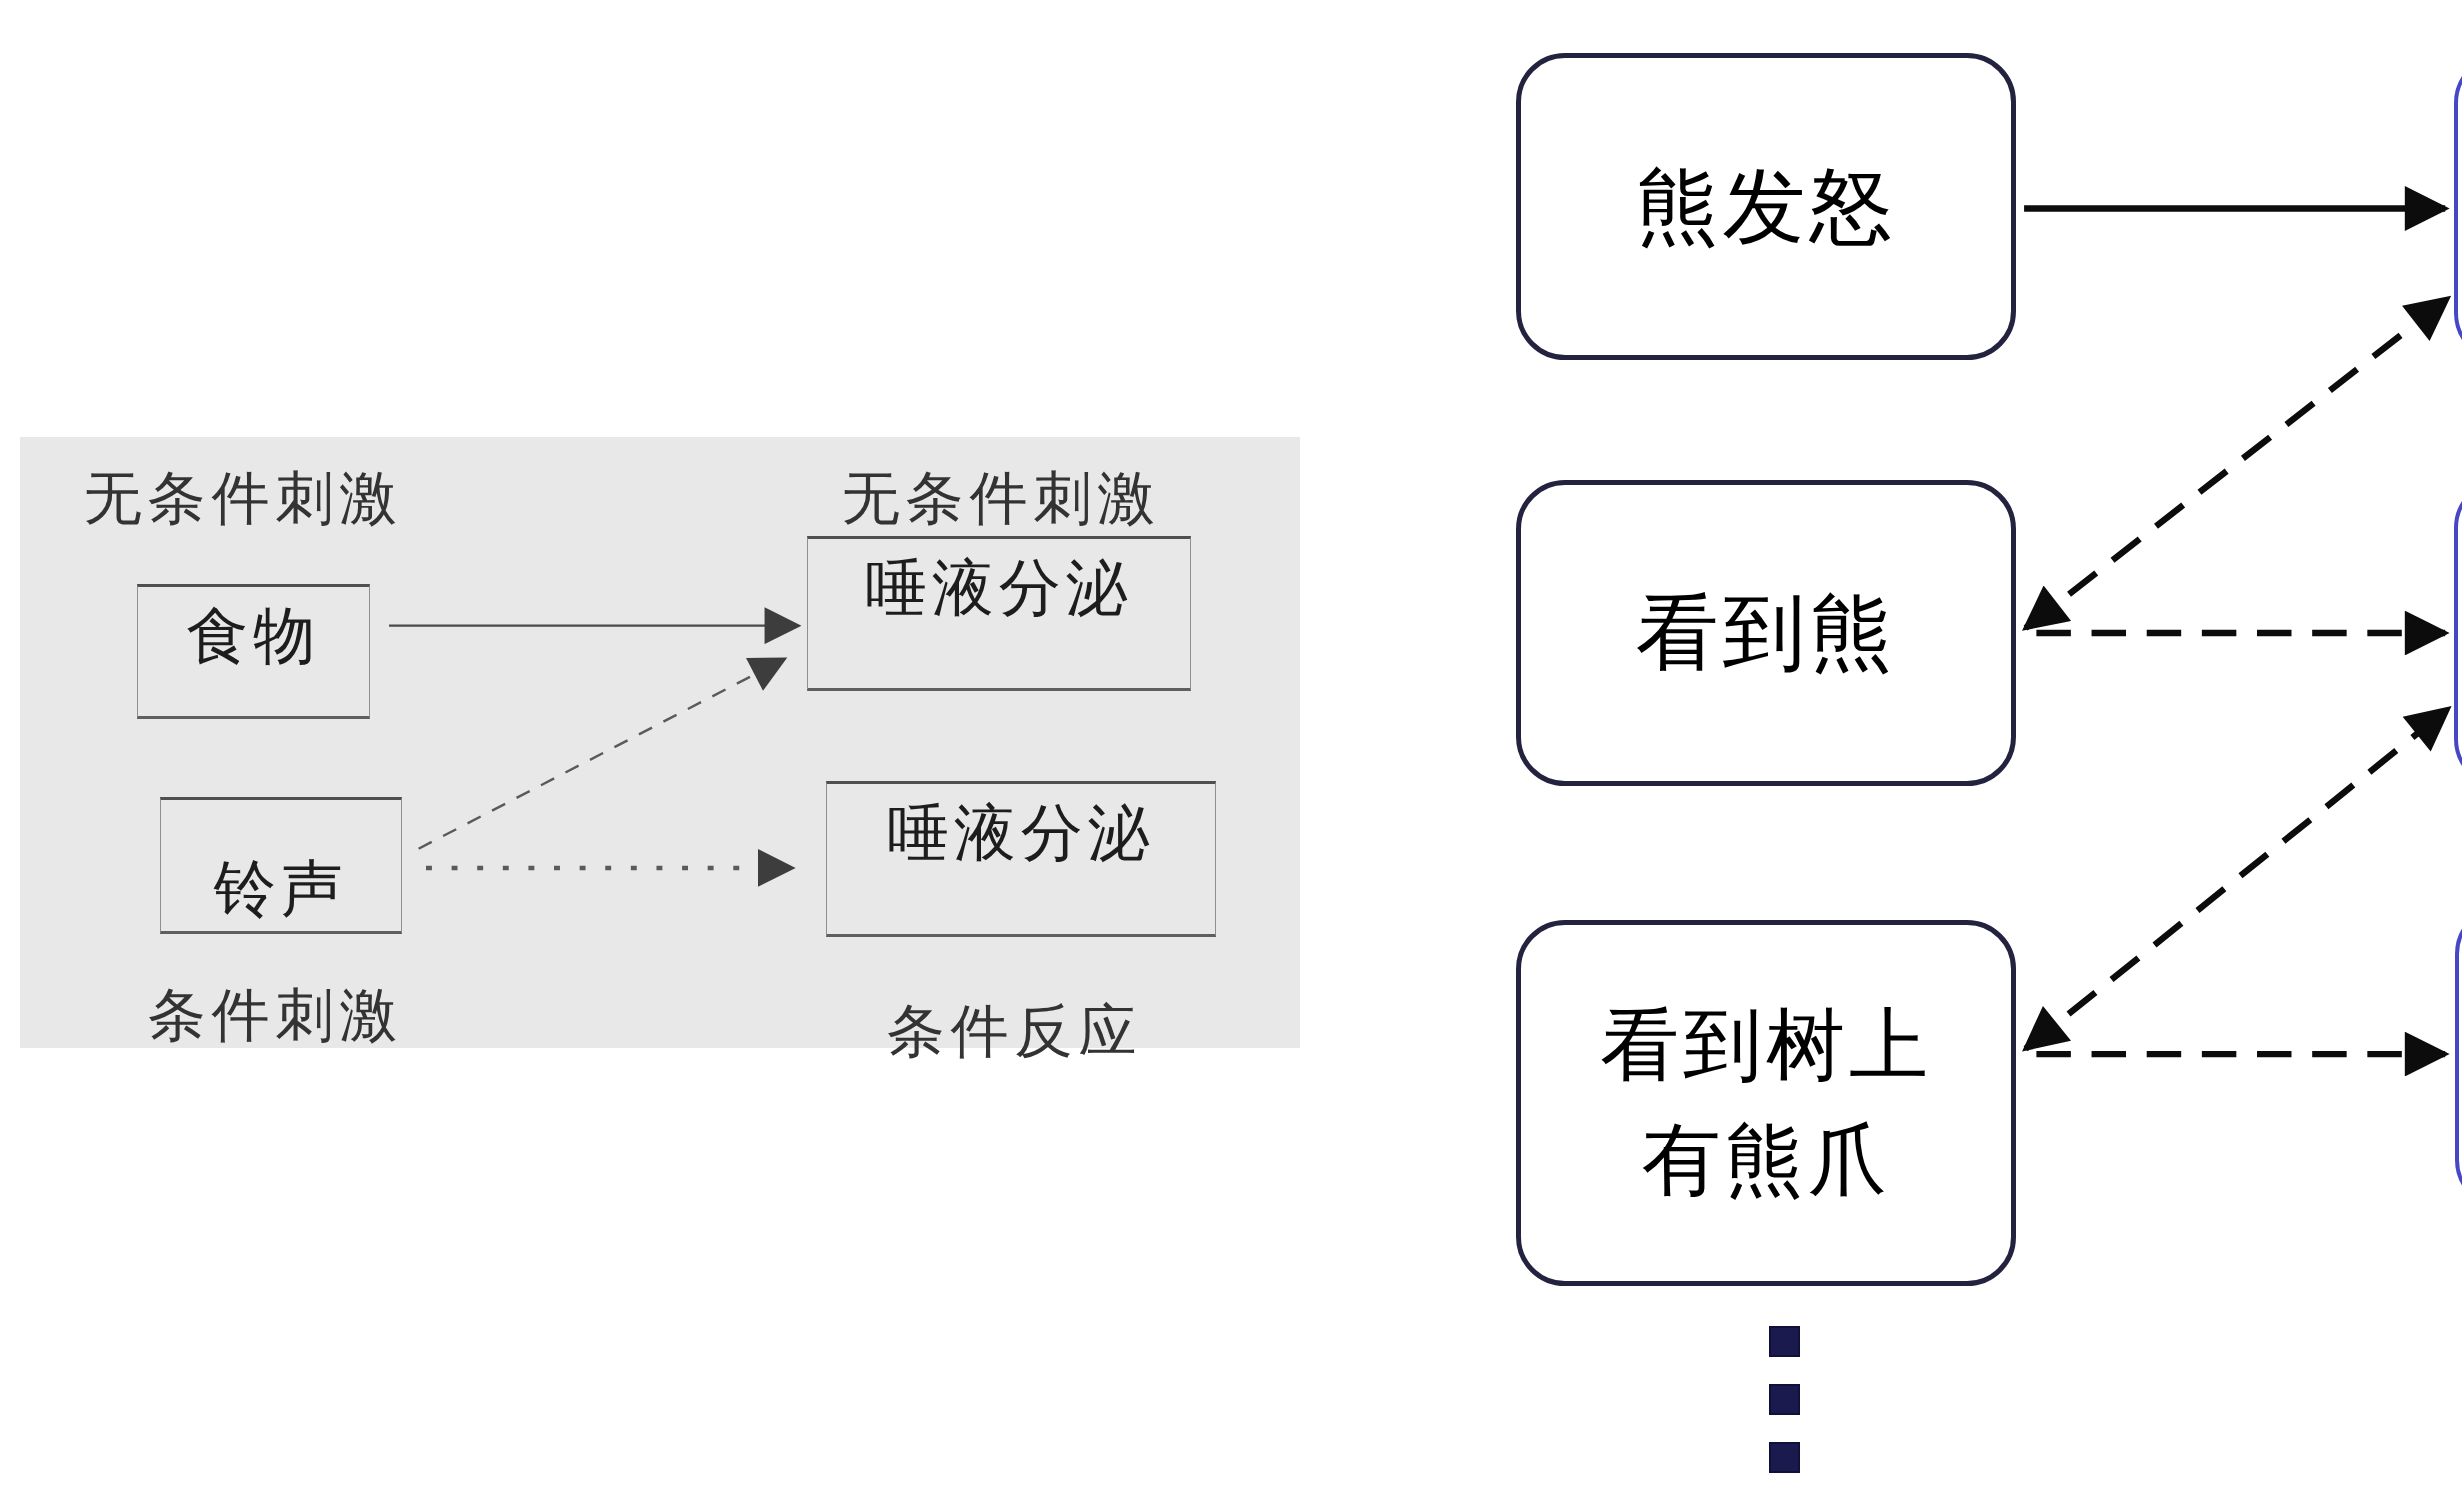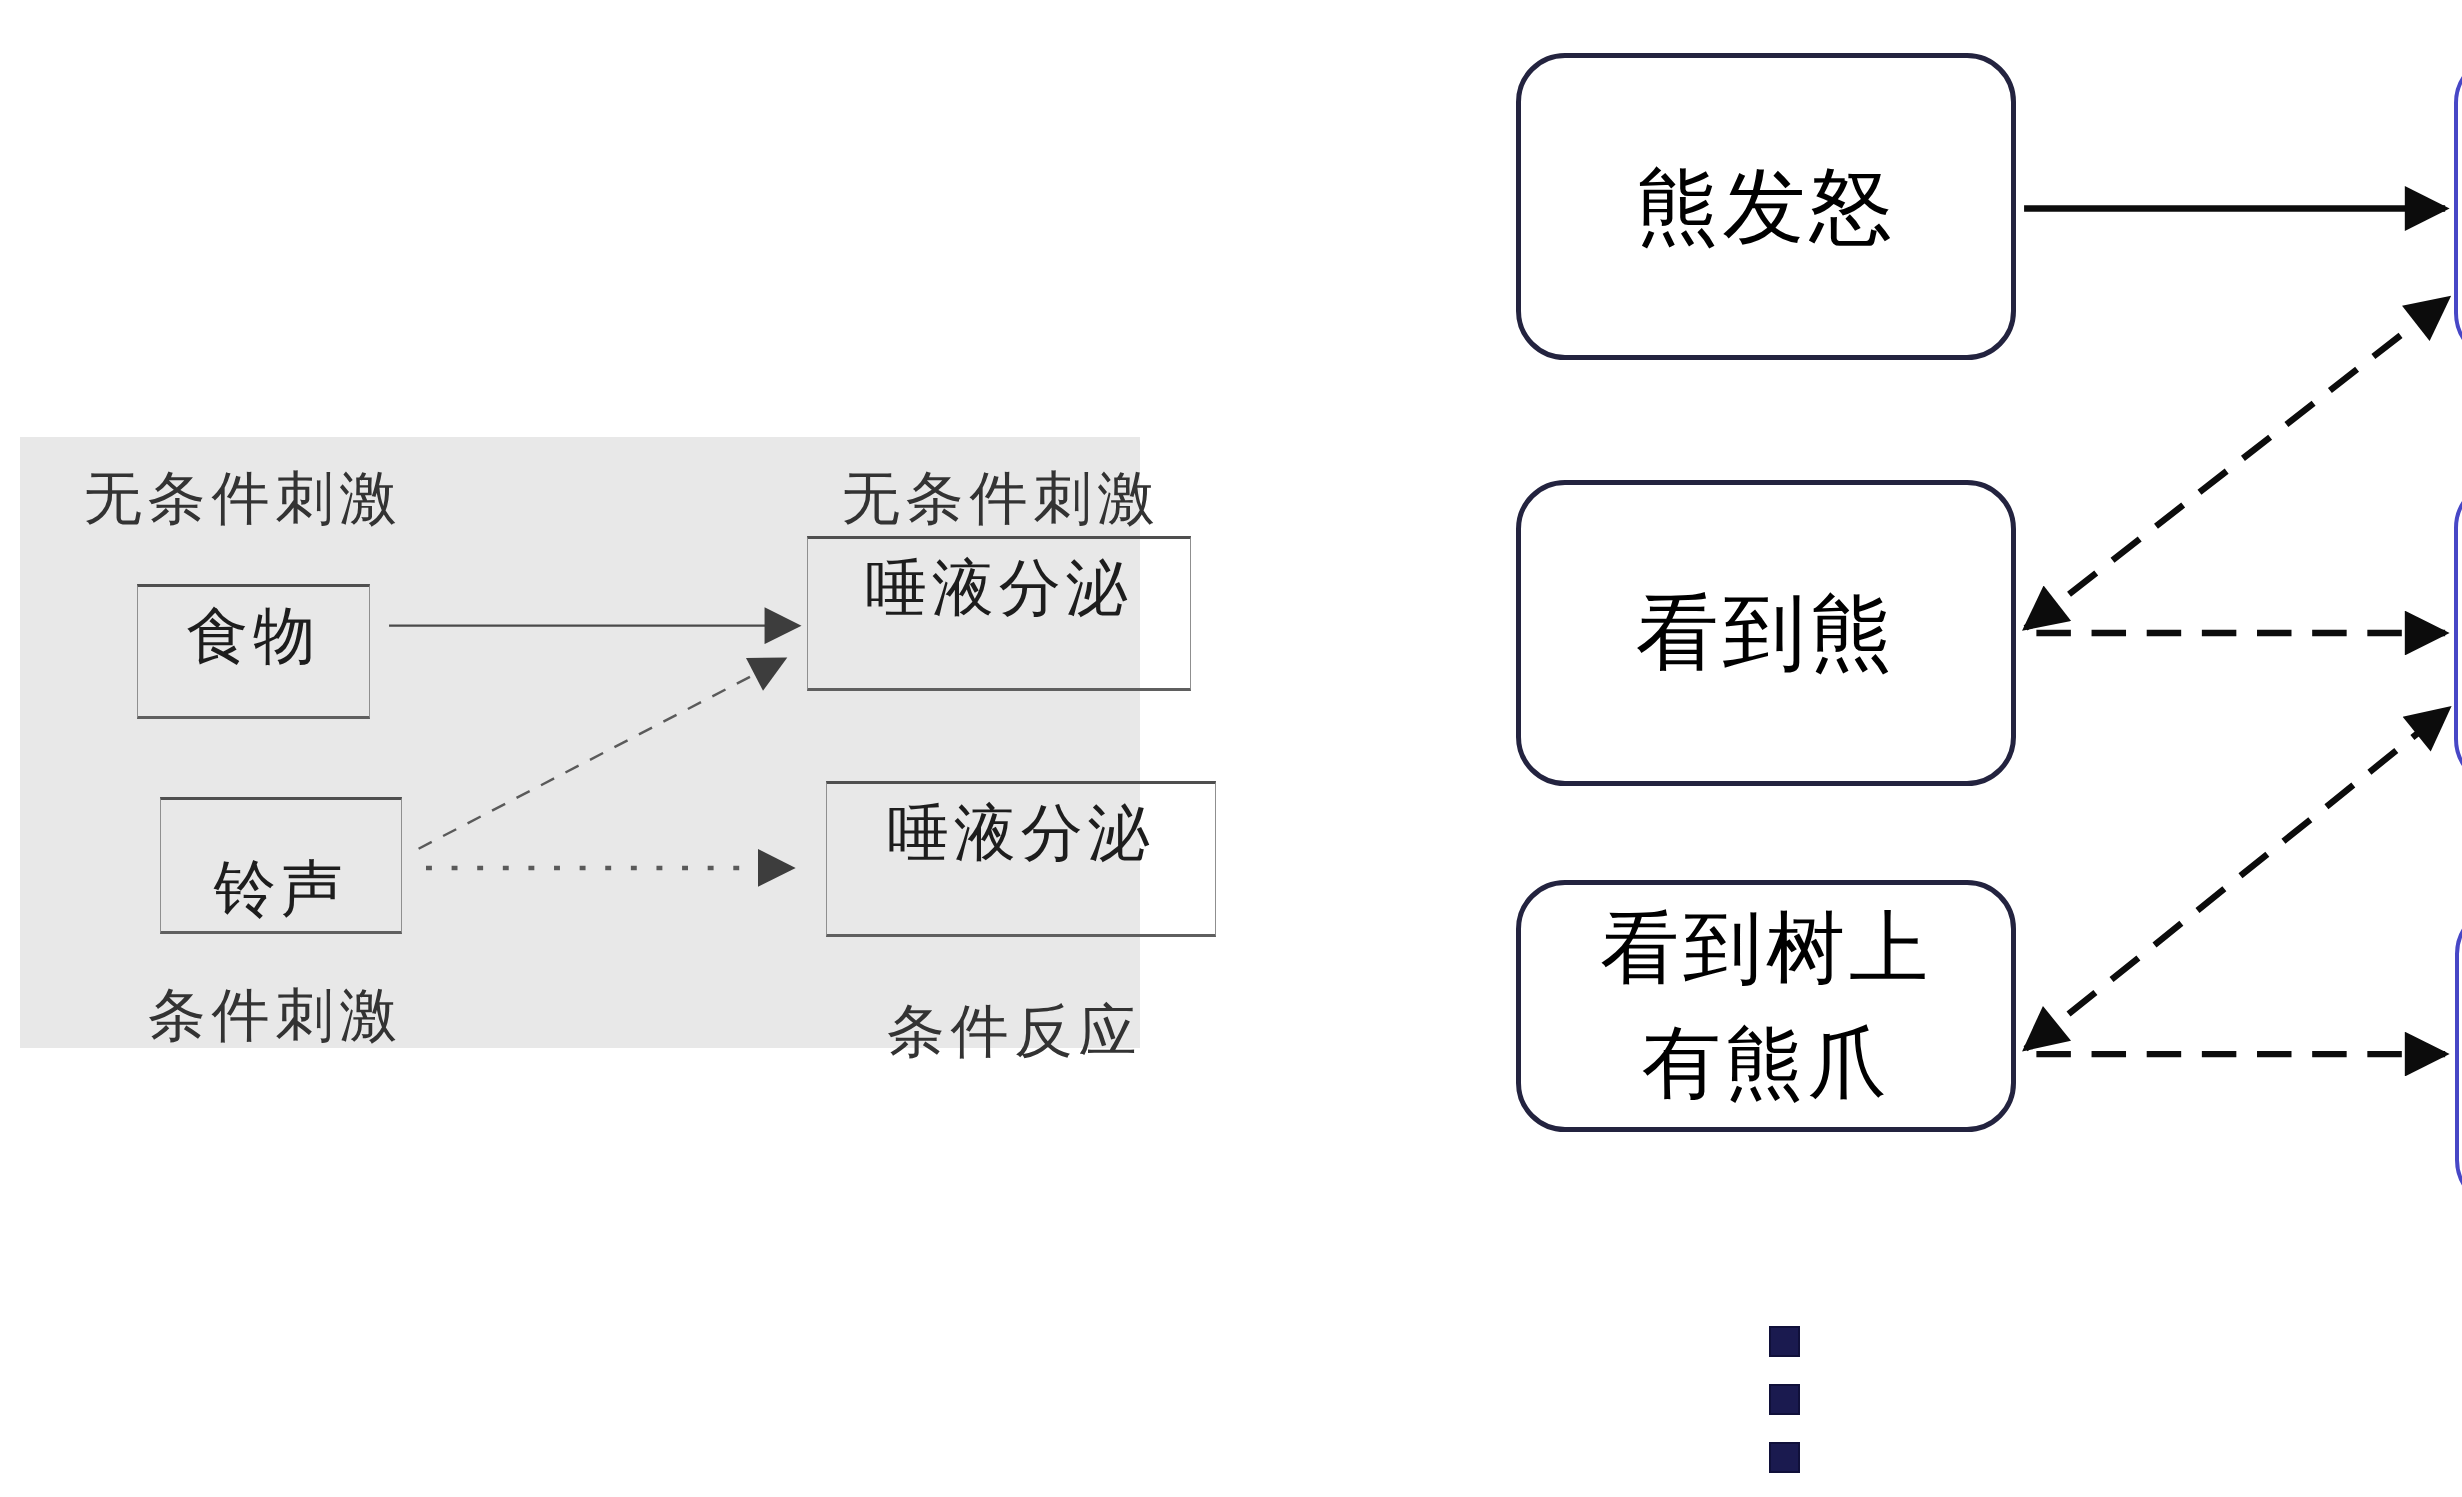--- a/index.html
+++ b/index.html
@@ -1,20 +1,20 @@
 <!DOCTYPE html>
 <html style="--panel_bg: #e8e8e8; --state_box_border: #23233f; --value_box_border: #4747c6; --curved_arrow_top: #46419e; --curved_arrow_mid: #3a36c6; --curved_arrow_bottom: #2b28ee; --navy_dot: #1a1a4f; --blue_dot: #3634e8;font-size:7.9px"><head>
 <meta charset="utf-8">
 <style>
   html,body{margin:0;padding:0;background:#ffffff;}
   #stage{position:relative;width:3306px;height:1498px;background:#ffffff;overflow:hidden;
          font-family:"Liberation Sans", sans-serif;}
 
   
-  .panel{position:absolute;left:19.7px;top:437px;width:1120px;height:611px;
+  .panel{position:absolute;left:19.7px;top:437px;width:1280px;height:611px;
          background:var(--panel_bg,#e8e8e8);}
   .plabel{position:absolute;font-size:58px;letter-spacing:5.9px;color:#333333;
           white-space:nowrap;font-weight:500;}
   .gbox{position:absolute;border:1.5px solid #8f8f8f;border-top:3.9px solid #4f4f4f;
         border-bottom:3px solid #5f5f5f;box-sizing:border-box;
         display:flex;justify-content:center;align-items:flex-start;}
   .gbox span{font-size:62px;letter-spacing:4.9px;color:#1d1d1d;font-weight:500;
              margin-top:6.9px;white-space:nowrap;}
 
   
@@ -67,21 +67,21 @@
     
   </div>
 
   <div class="rbox state" style="left:1516px;top:480px;width:500px;height:306px;">
     <span class="cn">看到熊</span>
   </div>
   <div class="rbox value" style="left:2454px;top:479px;width:500px;height:309px;">
     
   </div>
 
-  <div class="rbox state" style="left:1516px;top:880px;width:500px;height:252px;">
+  <div class="rbox state" style="left:1516px;top:920px;width:500px;height:366px;">
     <span class="cn2">看到树上</span>
     <span class="cn2">有熊爪</span>
   </div>
   <div class="rbox value" style="left:2455px;top:905px;width:499px;height:304px;">
     
   </div>
 
   <div class="dotcol" style="left:1769px;top:1326px;">
     <div class="dot navy"></div>
     <div class="dot navy"></div>

